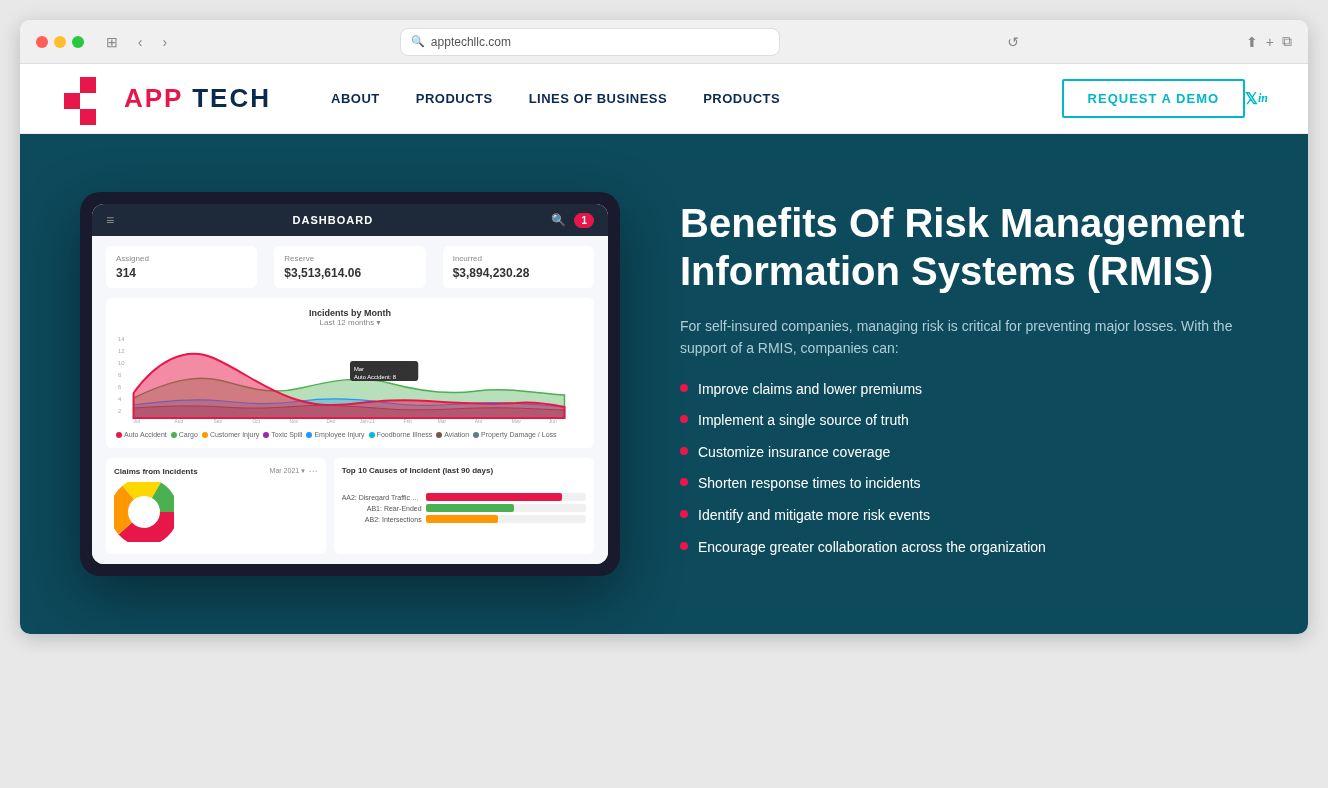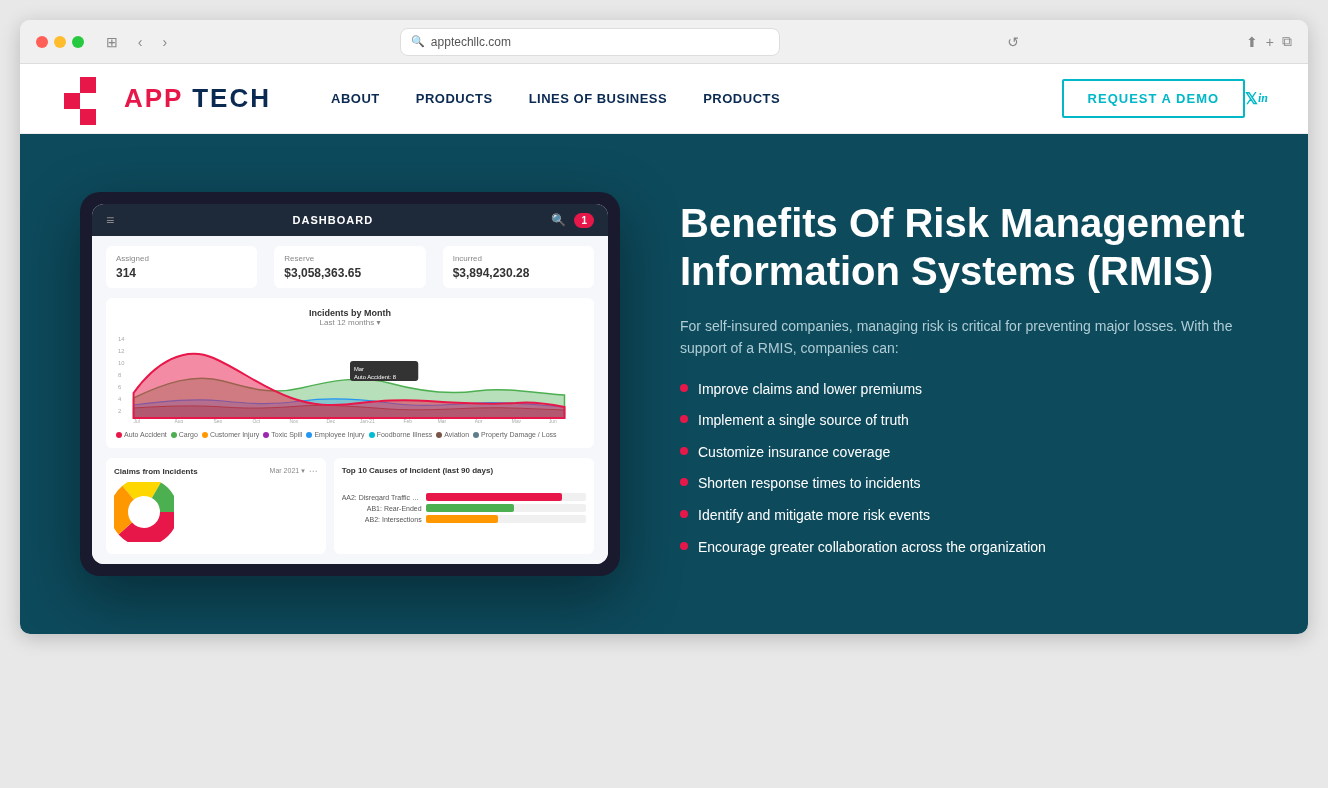--- a/index.html
+++ b/index.html
@@ -289,21 +289,21 @@
 
           <div class="dash-content">
 
             <div class="dash-stats">
               <div class="dash-stat">
                 <div class="dash-stat-label">Assigned</div>
                 <div class="dash-stat-value">314</div>
               </div>
               <div class="dash-stat">
                 <div class="dash-stat-label">Reserve</div>
-                <div class="dash-stat-value">$3,058,363.65</div>
+                <div class="dash-stat-value">$3,513,614.06</div>
               </div>
               <div class="dash-stat">
                 <div class="dash-stat-label">Incurred</div>
                 <div class="dash-stat-value">$3,894,230.28</div>
               </div>
             </div>
 
             <div class="dash-chart-area">
               <div class="dash-chart-header">
                 <span class="dash-chart-title">Incidents by Month</span>

